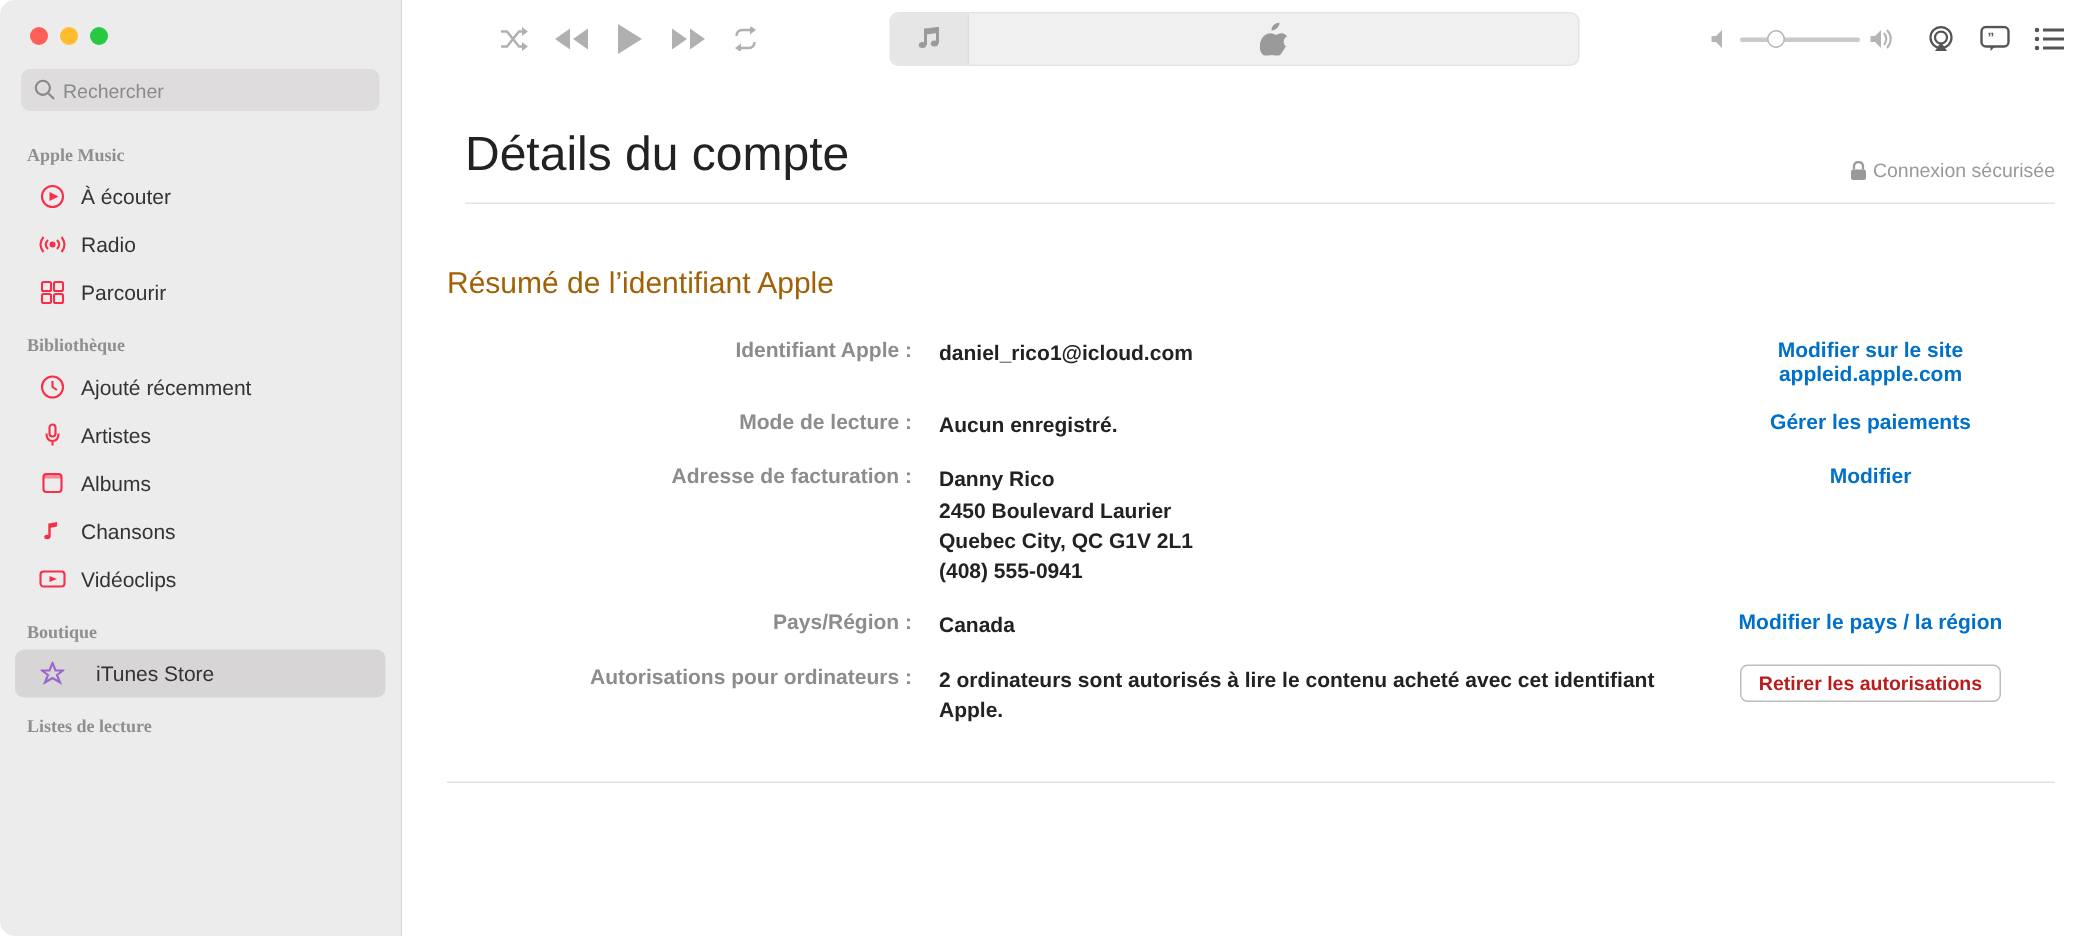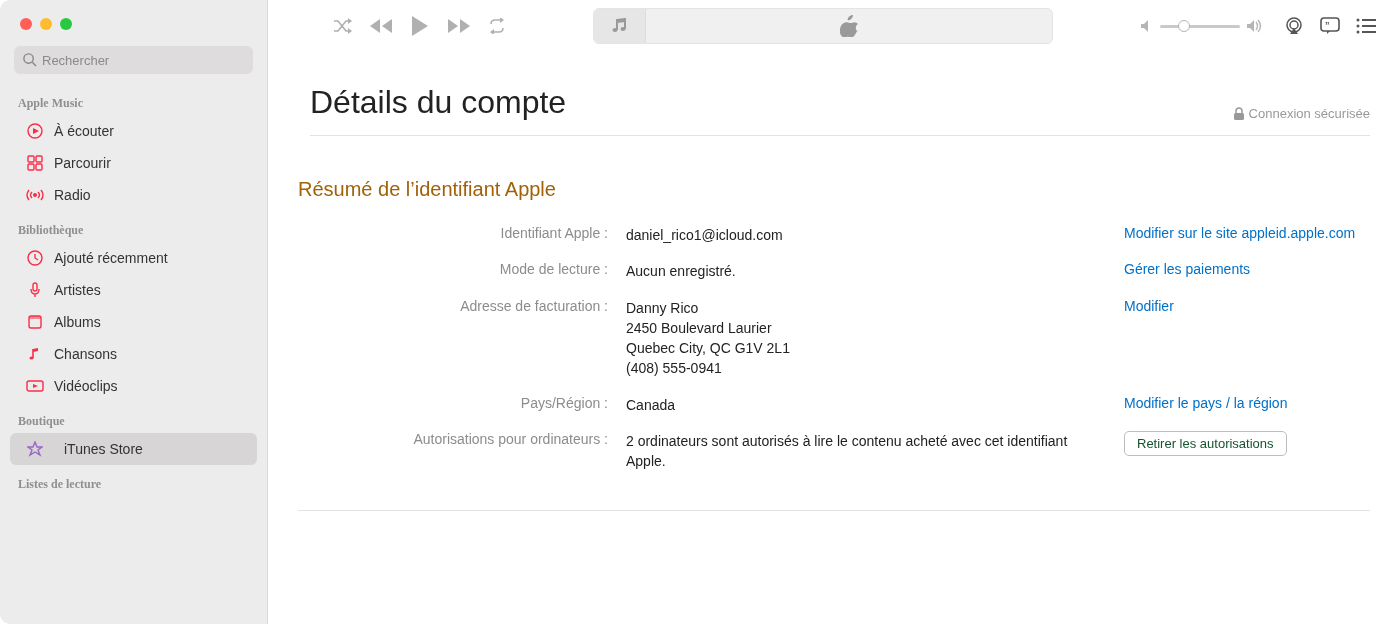--- a/index.html
+++ b/index.html
@@ -184,45 +184,46 @@
     margin-top: 42px;
     margin-bottom: 16px;
     font-weight: 400;
   }
   .row {
     display: grid;
     grid-template-columns: 310px 480px 1fr;
     gap: 18px;
     padding: 8px 0;
     align-items: flex-start;
+    font-weight: bold;
   }
   .row-label {
     text-align: right;
     color: #8c8c8c;
     font-size: 14px;
   }
   .row-value {
     color: #222;
     font-size: 14px;
     line-height: 1.45;
   }
   .row-action {
-    text-align: left;
+    text-align: center;
     color: #0070c9;
     font-size: 14px;
   }
   .row-action a, .link { color: #0070c9; text-decoration: none; cursor: pointer; }
   .btn {
     display: inline-block;
     background: #fff;
     border: 1px solid #bdbdbd;
     border-radius: 5px;
     padding: 4px 12px;
     font-size: 13px;
-    color: #14532d;
+    color: #b91c1c;
     cursor: pointer;
   }
   .divider2 {
     border-top: 1px solid #e2e2e2;
     margin-top: 30px;
   }
   svg { display: block; }
 </style>
 </head>
 <body>
@@ -251,37 +252,37 @@
     <span class="nicon">
       <svg width="16" height="16" viewBox="0 0 16 16">
           <circle cx="8" cy="8" r="7" fill="none" stroke="#fa2d48" stroke-width="1.4"></circle>
           <polygon points="6,5 12,8 6,11" fill="#fa2d48"></polygon>
         </svg>
     </span>
     <span>À écouter</span>
   </div>
   <div class="nav-item">
     <span class="nicon">
+      <svg width="18" height="16" viewBox="0 0 18 16">
+          <path d="M3 3 Q-1 8 3 13 M6 5 Q3 8 6 11 M12 5 Q15 8 12 11 M15 3 Q19 8 15 13" fill="none" stroke="#fa2d48" stroke-width="1.4"></path>
+          <circle cx="9" cy="8" r="2" fill="#fa2d48"></circle>
+        </svg>
+    </span>
+    <span>Radio</span>
+  </div>
+  <div class="nav-item">
+    <span class="nicon">
       <svg width="16" height="16" viewBox="0 0 16 16">
           <rect x="1" y="1" width="6" height="6" rx="1" fill="none" stroke="#fa2d48" stroke-width="1.4"></rect>
           <rect x="9" y="1" width="6" height="6" rx="1" fill="none" stroke="#fa2d48" stroke-width="1.4"></rect>
           <rect x="1" y="9" width="6" height="6" rx="1" fill="none" stroke="#fa2d48" stroke-width="1.4"></rect>
           <rect x="9" y="9" width="6" height="6" rx="1" fill="none" stroke="#fa2d48" stroke-width="1.4"></rect>
         </svg>
     </span>
     <span>Parcourir</span>
-  </div>
-  <div class="nav-item">
-    <span class="nicon">
-      <svg width="18" height="16" viewBox="0 0 18 16">
-          <path d="M3 3 Q-1 8 3 13 M6 5 Q3 8 6 11 M12 5 Q15 8 12 11 M15 3 Q19 8 15 13" fill="none" stroke="#fa2d48" stroke-width="1.4"></path>
-          <circle cx="9" cy="8" r="2" fill="#fa2d48"></circle>
-        </svg>
-    </span>
-    <span>Radio</span>
   </div>
 
   <div class="section-label">Bibliothèque</div>
 
   <div class="nav-item">
     <span class="nicon">
       <svg width="16" height="16" viewBox="0 0 16 16">
           <circle cx="8" cy="8" r="7" fill="none" stroke="#fa2d48" stroke-width="1.4"></circle>
           <path d="M8 4 L8 8 L11 10" fill="none" stroke="#fa2d48" stroke-width="1.4"></path>
         </svg>

